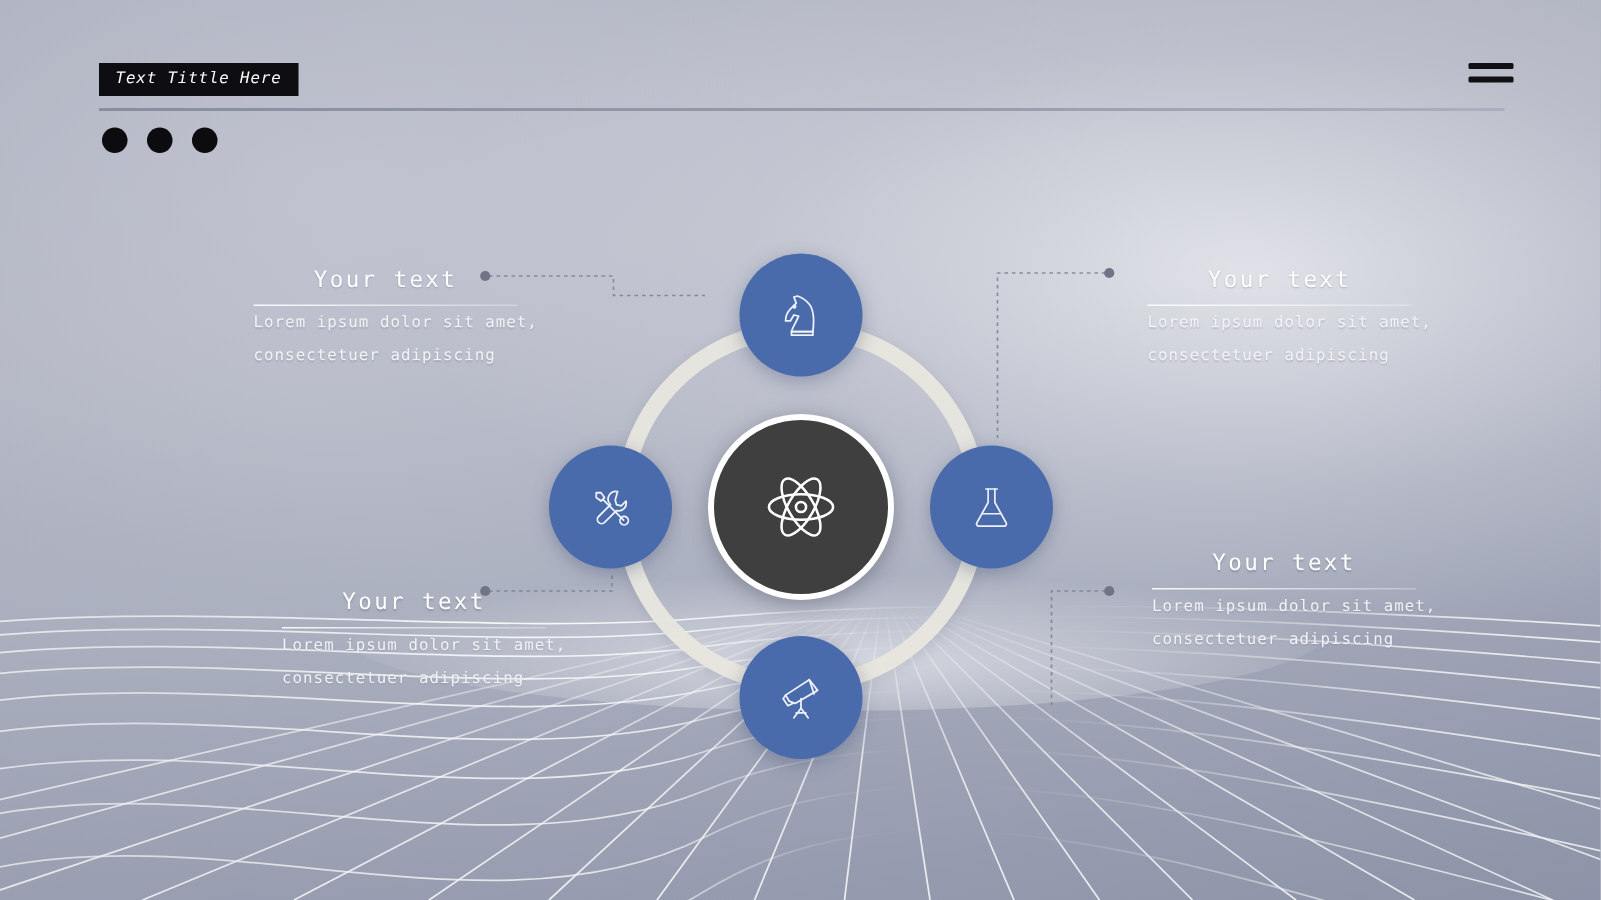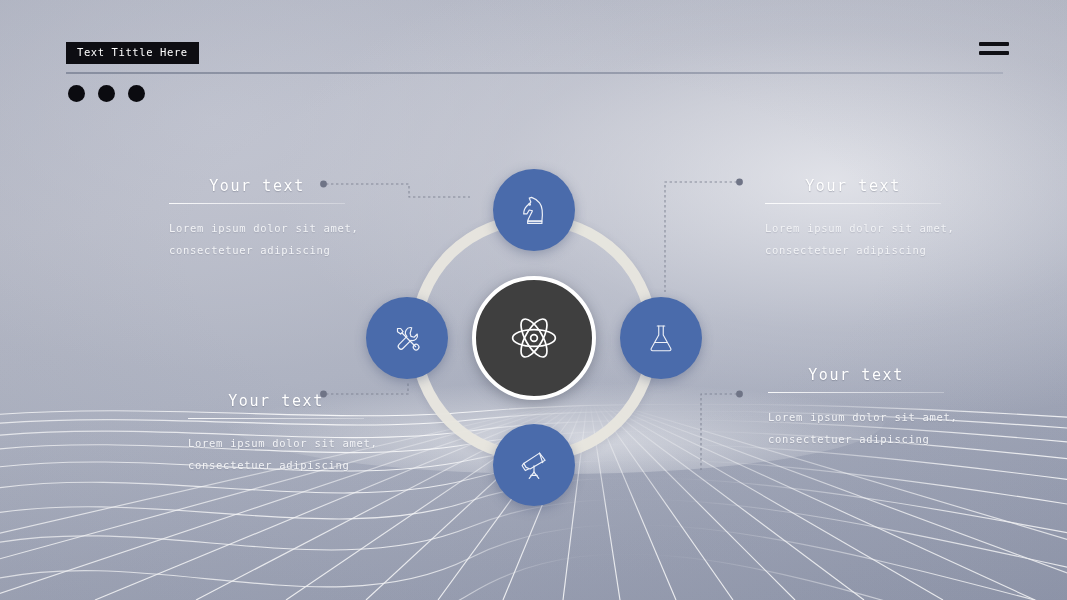--- a/index.html
+++ b/index.html
@@ -38,20 +38,21 @@
   .title-chip {
     position: absolute;
     left: 66px; top: 42px;
     background: #0d0d12;
     color: #ffffff;
     font-size: 10.5px;
     letter-spacing: 0.6px;
     padding: 5px 11px 6px 11px;
     line-height: 1;
     white-space: nowrap;
+    font-style: italic;
   }
   .header-rule {
     position: absolute;
     left: 66px; top: 72px;
     width: 937px; height: 2px;
     background: linear-gradient(to right, #7f8698 0%, #8f95a6 60%, #a7acbb 100%);
     opacity: 0.85;
   }
   .dots-row {
     position: absolute;
@@ -90,21 +91,20 @@
     text-shadow: 0 1px 1px rgba(90,95,112,0.35);
     white-space: nowrap;
     text-align: center;
   }
   .txt-rule {
     margin-top: 7px;
     height: 1px;
     background: linear-gradient(to right, rgba(255,255,255,0.92), rgba(255,255,255,0.28));
   }
   .txt-body {
-    margin-top: 13px;
     color: #f2f3f6;
     font-size: 10.5px;
     letter-spacing: 0.7px;
     line-height: 2.15;
     white-space: nowrap;
     text-shadow: 0 1px 1px rgba(100,105,122,0.25);
   }
   .tb-tl { left: 169px; top: 177px; width: 176px; }
   .tb-tr { left: 765px; top: 177px; width: 176px; }
   .tb-bl { left: 188px; top: 392px; width: 176px; }

